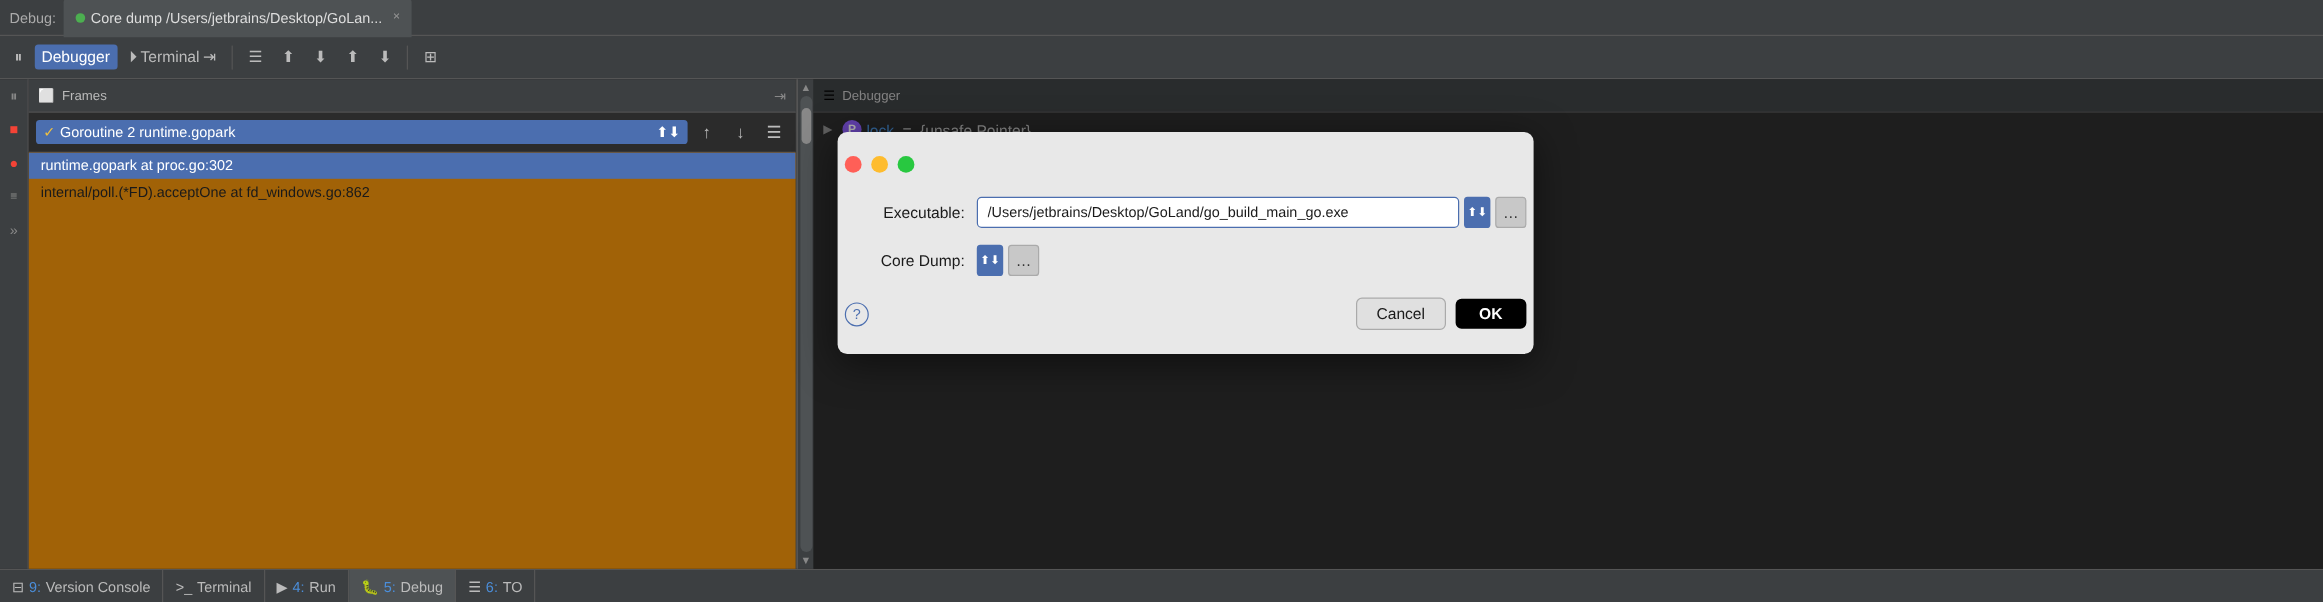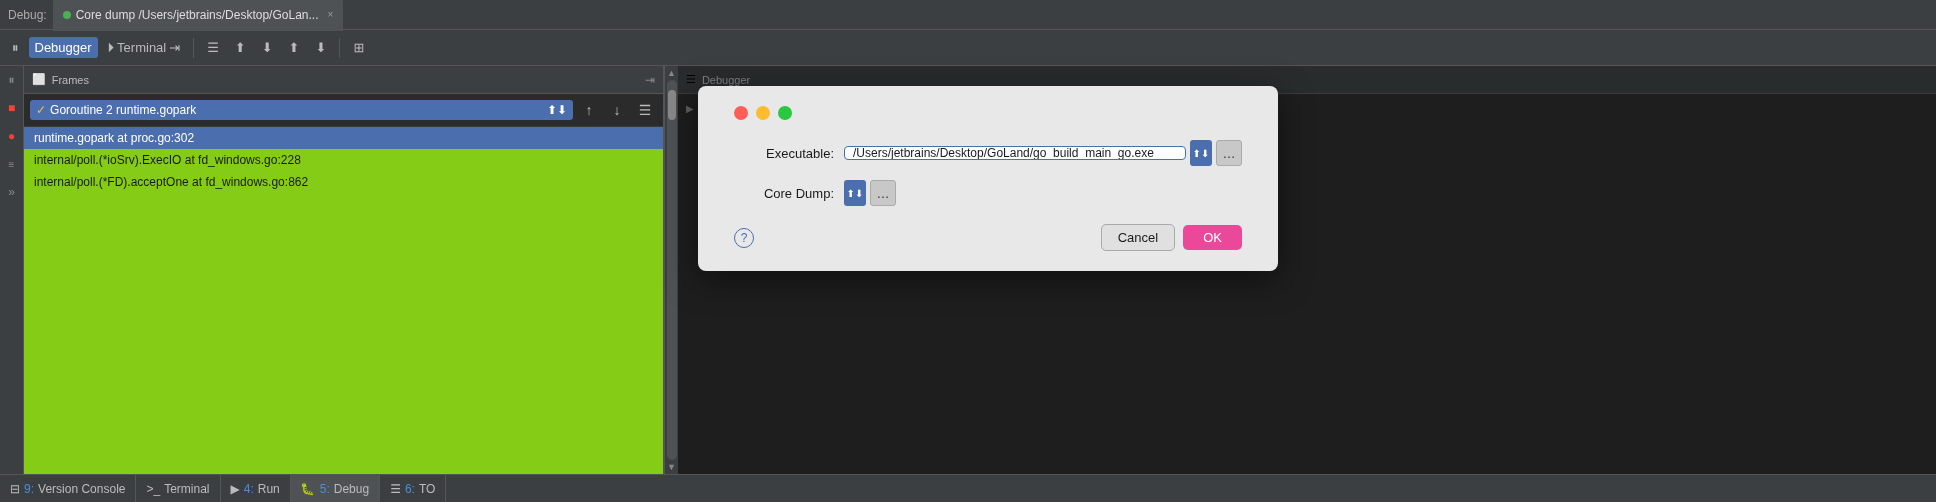--- a/index.html
+++ b/index.html
@@ -150,21 +150,21 @@
       border-radius: 3px;
       cursor: pointer;
       color: #bbb;
       font-size: 14px;
     }
 
     
     .frame-list {
       flex: 1;
       overflow-y: auto;
-      background: #84cc16;
+      background: #a16207;
     }
     .frame-item {
       padding: 4px 10px;
       font-size: 12px;
       color: #1a1a1a;
       cursor: pointer;
       white-space: nowrap;
     }
     .frame-item.selected {
       background: #4b6eaf;
@@ -252,23 +252,23 @@
       background: rgba(0,0,0,0.3);
       display: flex;
       align-items: flex-start;
       justify-content: flex-start;
       z-index: 10;
     }
     .dialog {
       background: #e8e8e8;
       border-radius: 8px;
       box-shadow: 0 8px 32px rgba(0,0,0,0.5);
-      padding: 20px 36px;
+      padding: 20px 6px;
       width: 580px;
-      margin-top: 20px;
+      margin-top: 44px;
       margin-left: 20px;
     }
     .dialog-traffic-lights {
       display: flex;
       gap: 8px;
       margin-bottom: 20px;
     }
     .traffic-light {
       width: 14px; height: 14px;
       border-radius: 50%;
@@ -297,21 +297,21 @@
       gap: 4px;
     }
     .dialog-input {
       flex: 1;
       border: 1.5px solid #4b6eaf;
       border-radius: 4px;
       padding: 4px 8px;
       font-size: 12px;
       background: white;
       color: #1a1a1a;
-      height: 14px;
+      height: 26px;
     }
     .dialog-dropdown-btn {
       width: 22px; height: 26px;
       background: #4b6eaf;
       border-radius: 3px;
       display: flex; align-items: center; justify-content: center;
       cursor: pointer;
       color: white;
       font-size: 10px;
     }
@@ -348,25 +348,25 @@
       border: 1px solid #aaa;
       background: #e0e0e0;
       font-size: 13px;
       cursor: pointer;
       color: #1a1a1a;
     }
     .btn-ok {
       padding: 5px 20px;
       border-radius: 5px;
       border: none;
-      background: #ec4899;
+      background: #000000;
       font-size: 13px;
       cursor: pointer;
       color: white;
-      font-weight: 400;
+      font-weight: 700;
     }
 
     
     .bottom-bar {
       display: flex;
       align-items: center;
       background: #3c3f41;
       height: 28px;
       border-top: 1px solid #555;
       padding: 0 0;
@@ -497,21 +497,20 @@
         <span>Goroutine 2 runtime.gopark</span>
         <span class="arrow-icon">⬆⬇</span>
       </div>
       <div class="frame-nav-btn">↑</div>
       <div class="frame-nav-btn">↓</div>
       <div class="frame-nav-btn">☰</div>
     </div>
 
     <div class="frame-list" id="frame-list">
     <div class="frame-item selected">runtime.gopark at proc.go:302</div>
-        <div class="frame-item">internal/poll.(*ioSrv).ExecIO at fd_windows.go:228</div>
         <div class="frame-item">internal/poll.(*FD).acceptOne at fd_windows.go:862</div>
       </div>
   </div>
 
   <div class="scroll-col">
     <span class="scroll-arrow">▲</span>
     <div class="scroll-track">
       <div class="scroll-thumb"></div>
     </div>
     <span class="scroll-arrow">▼</span>

